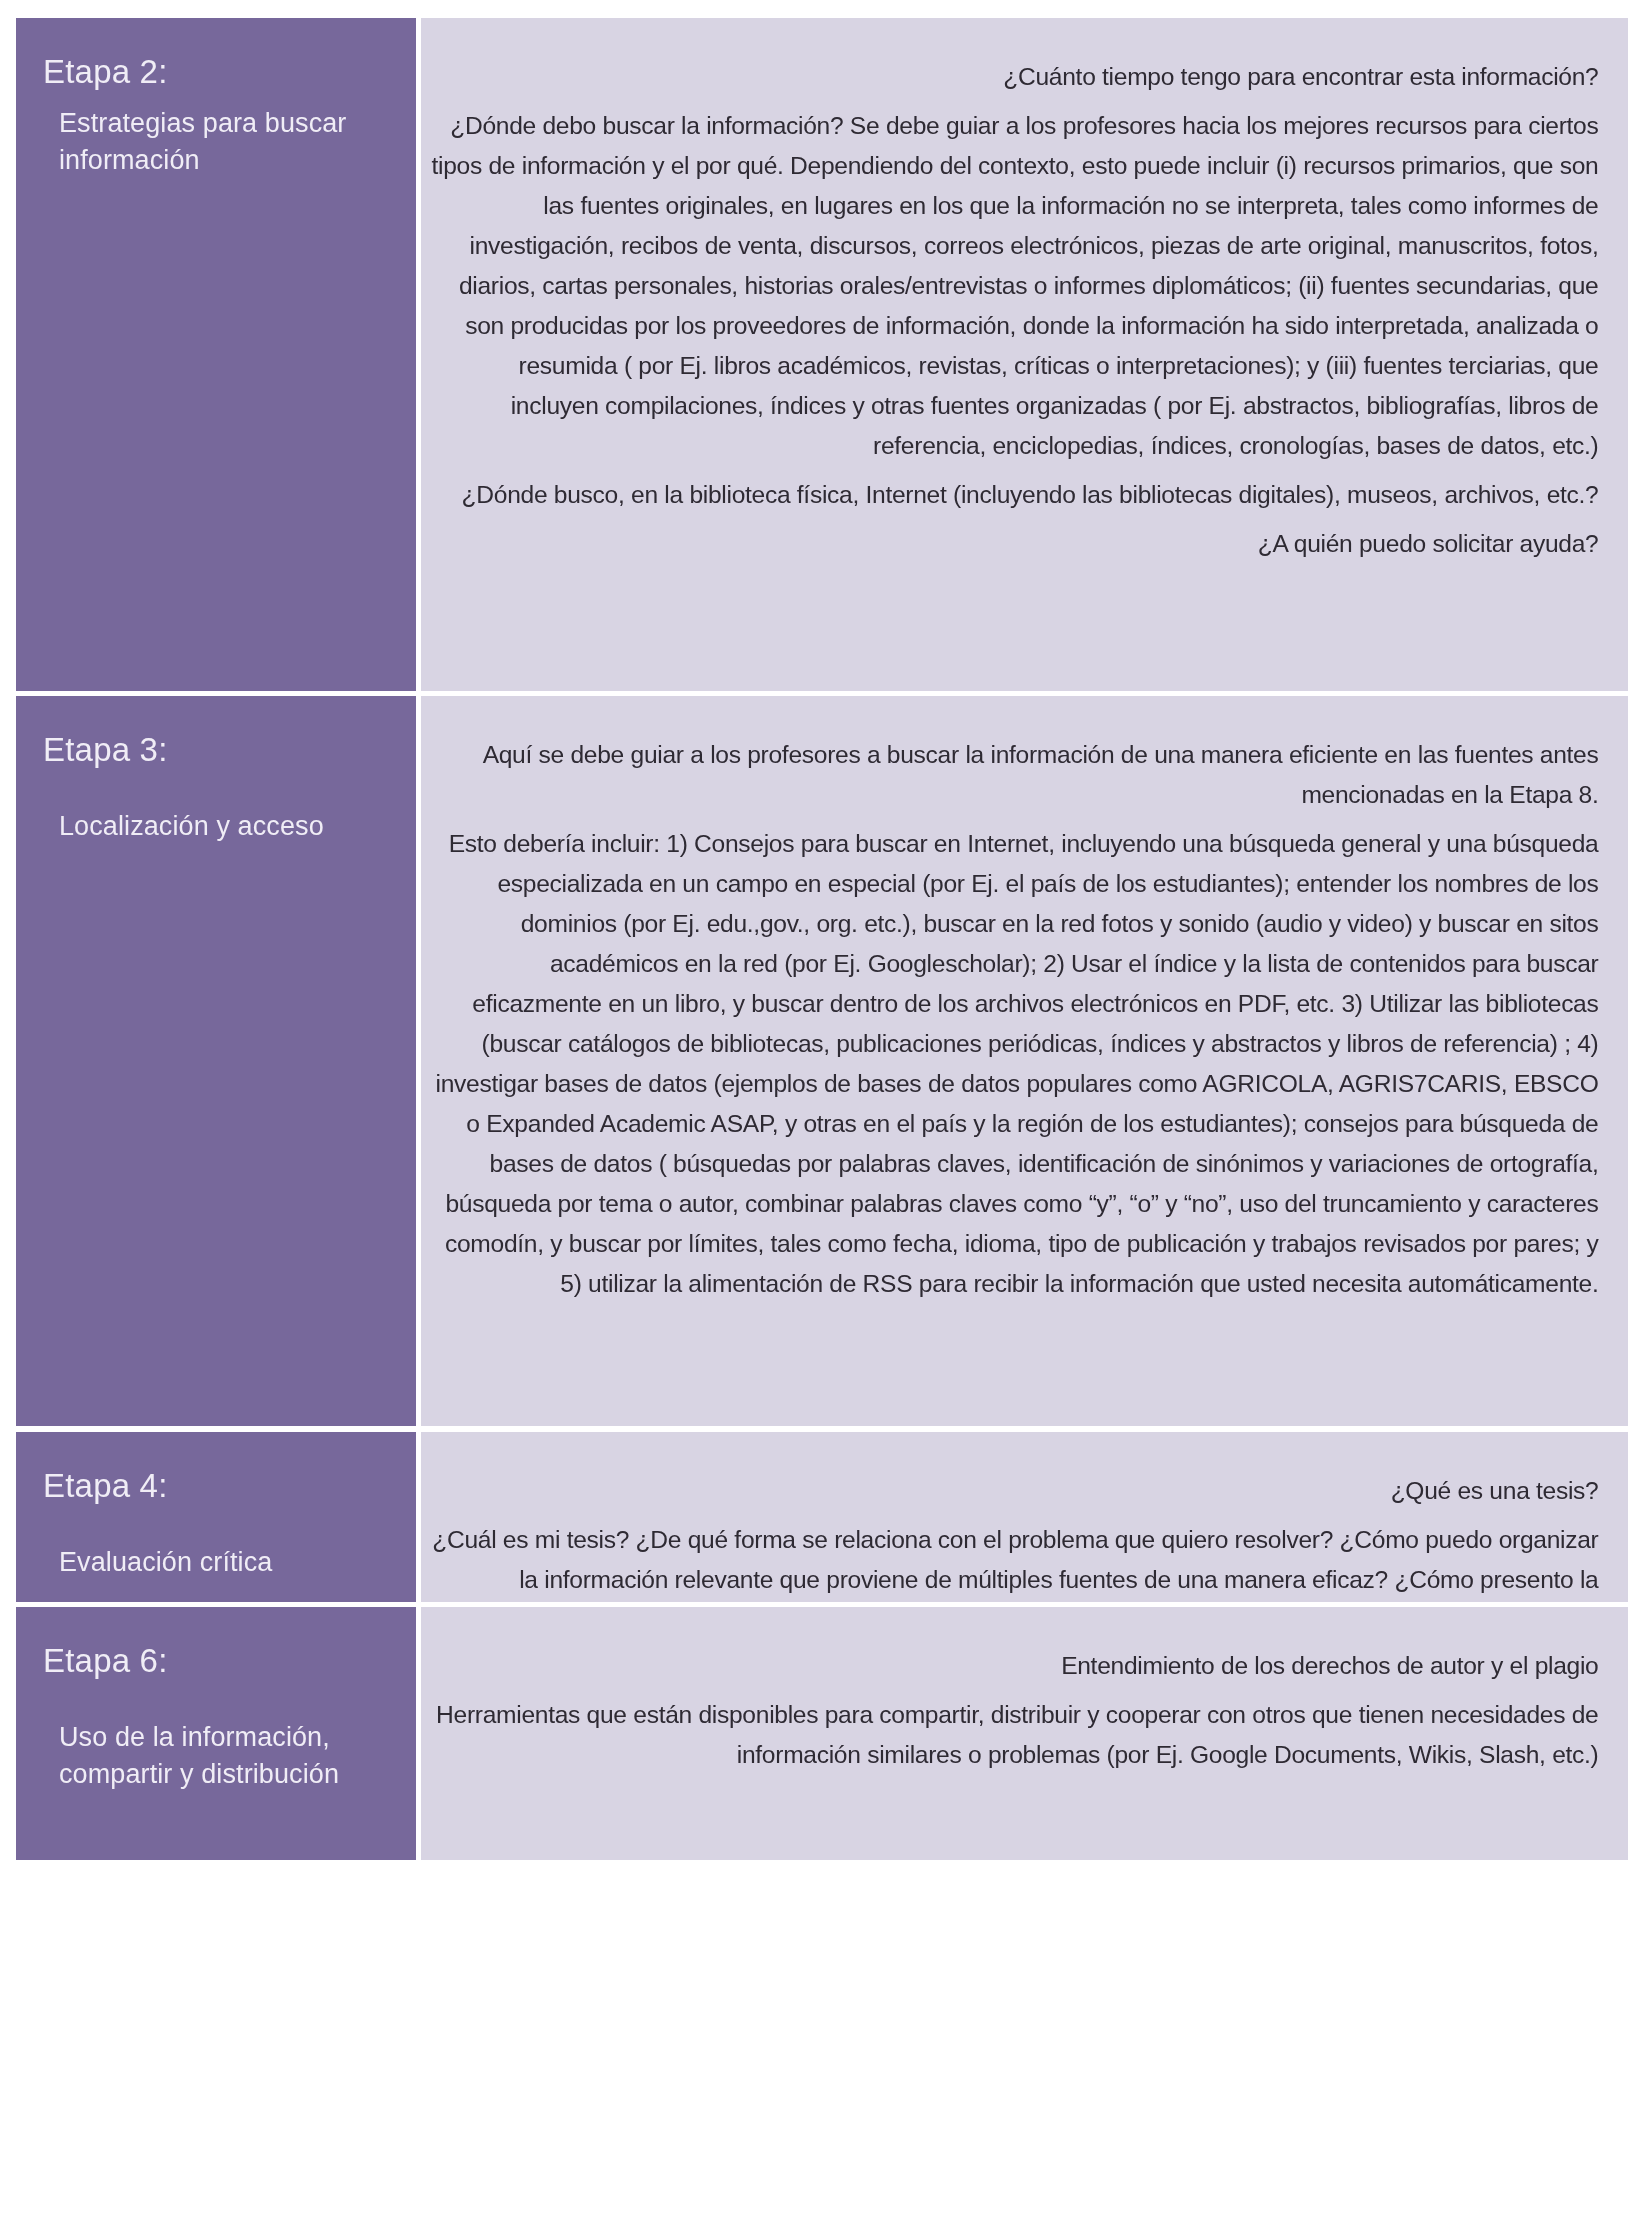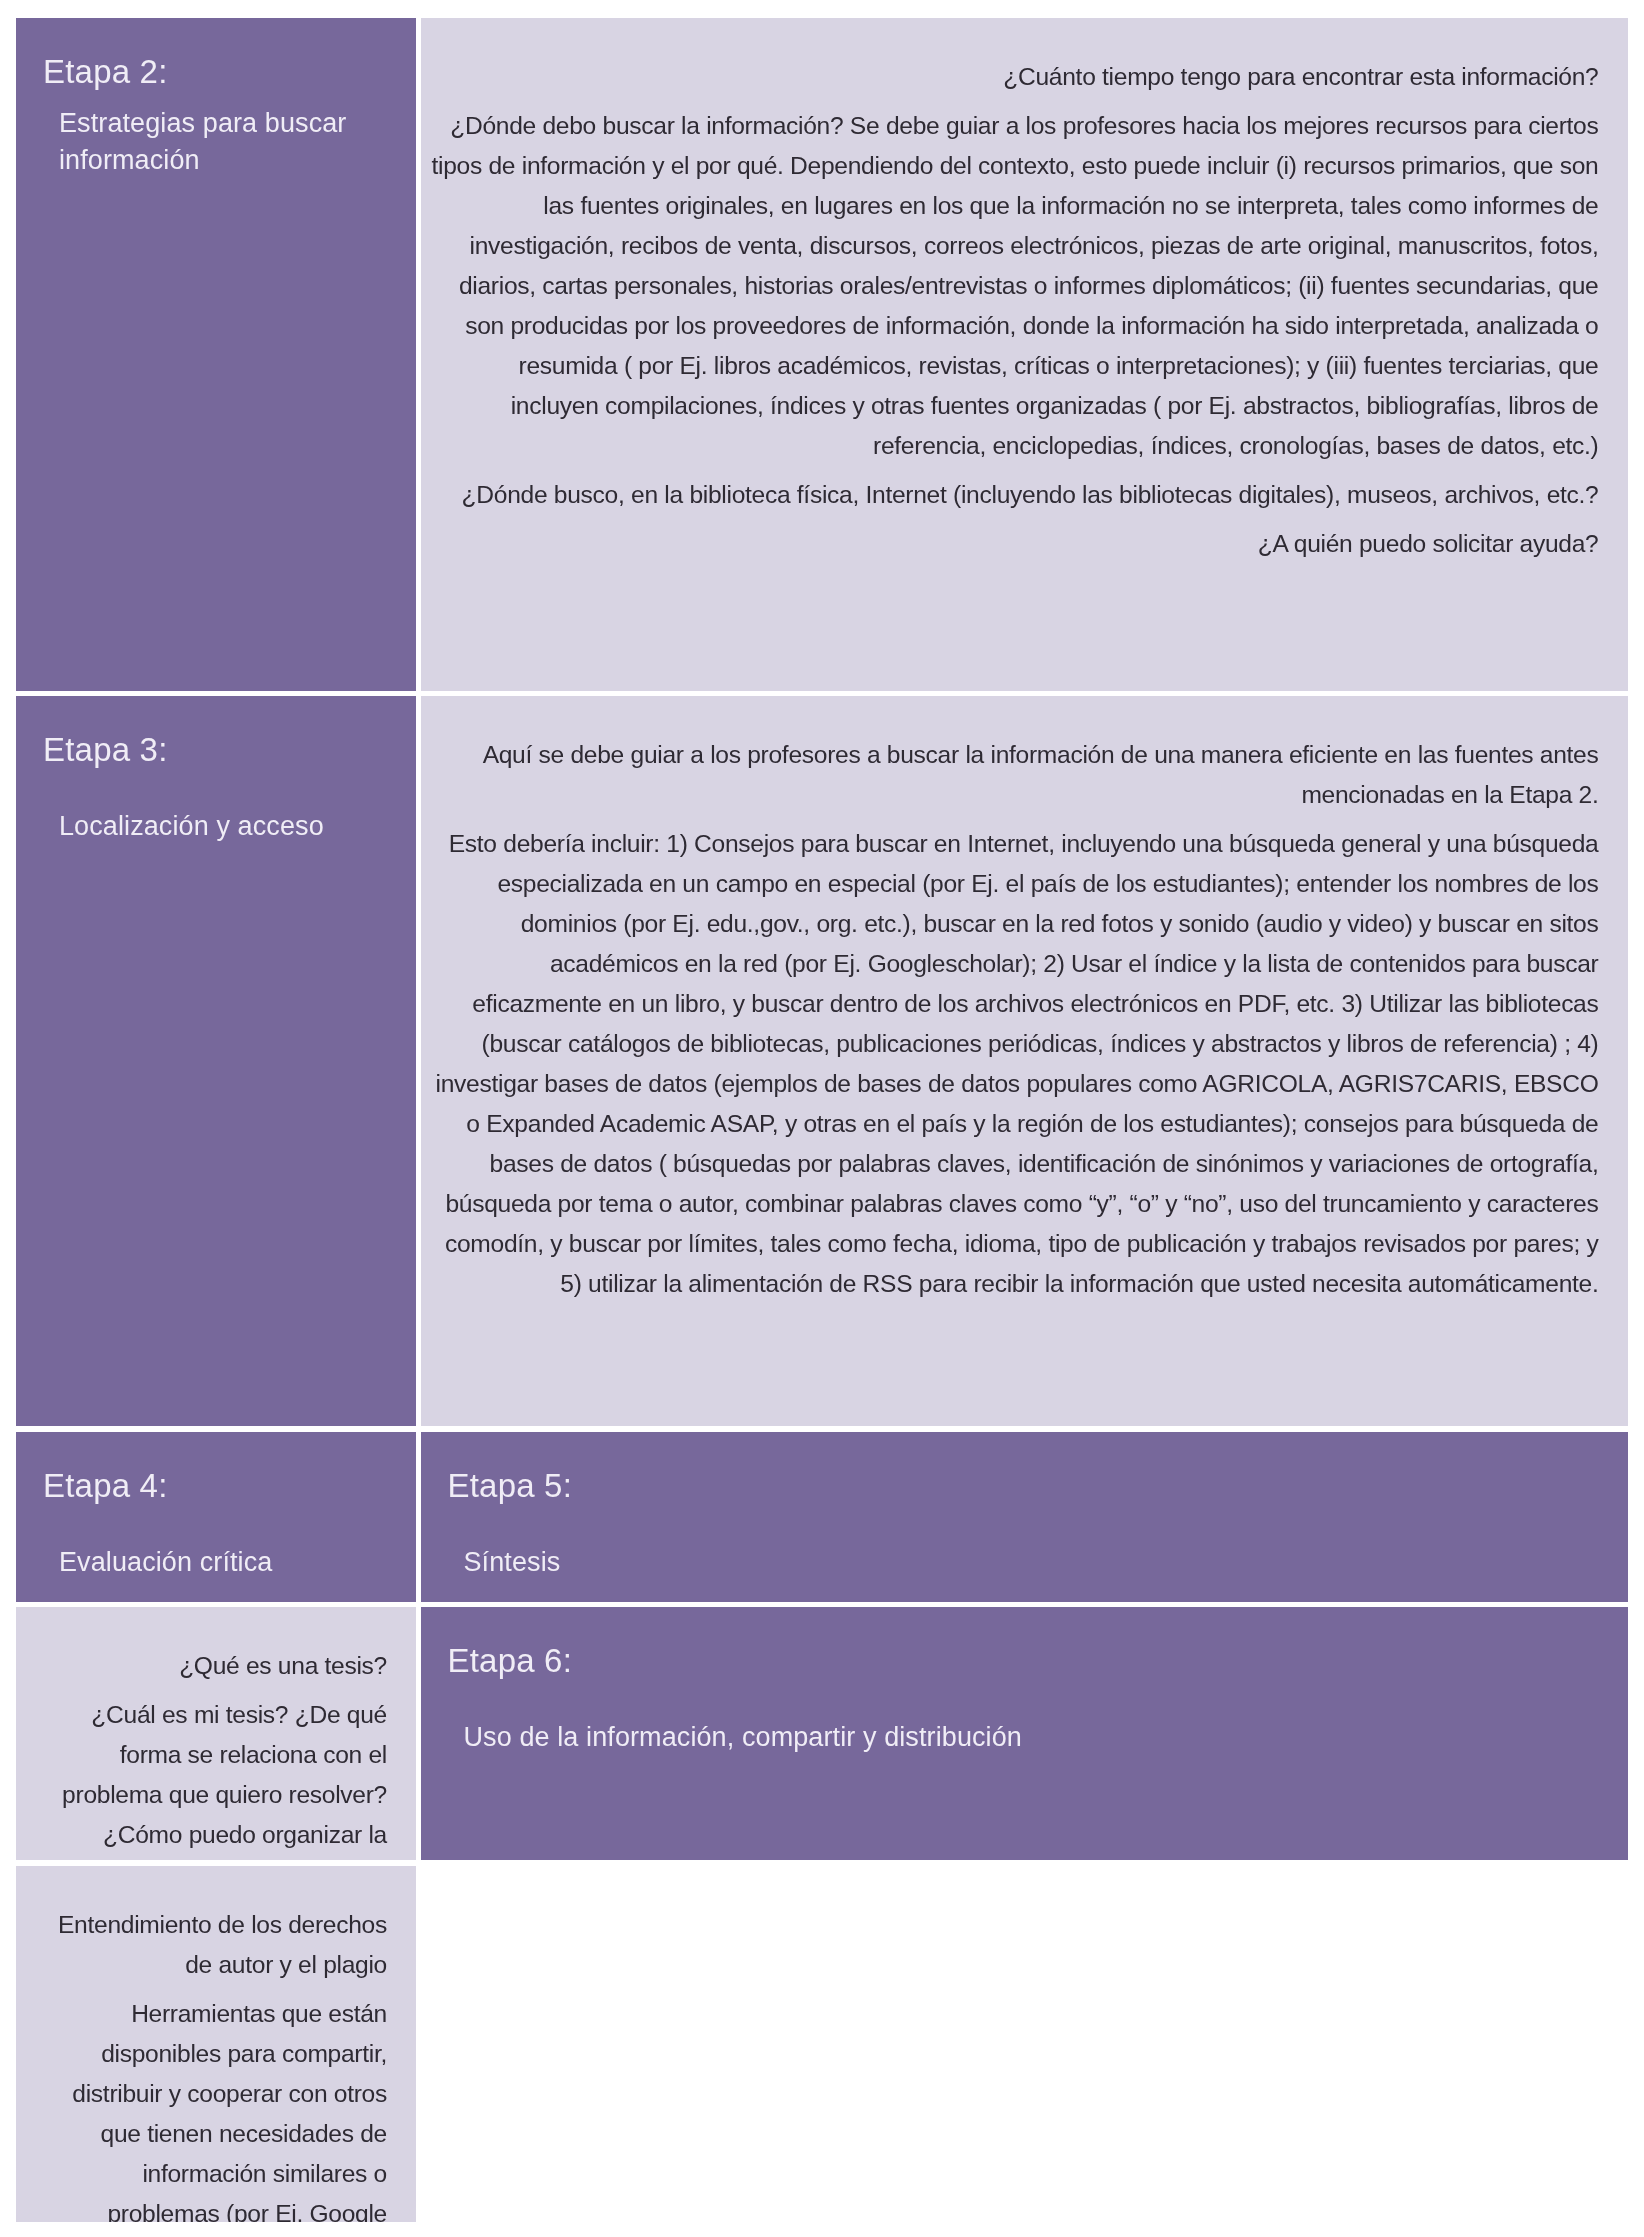--- a/index.html
+++ b/index.html
@@ -51,33 +51,29 @@
     <p>¿Dónde debo buscar la información? Se debe guiar a los profesores hacia los mejores recursos para ciertos tipos de información y el por qué. Dependiendo del contexto, esto puede incluir (i) recursos primarios, que son las fuentes originales, en lugares en los que la información no se interpreta, tales como informes de investigación, recibos de venta, discursos, correos electrónicos, piezas de arte original, manuscritos, fotos, diarios, cartas personales, historias orales/entrevistas o informes diplomáticos; (ii) fuentes secundarias, que son producidas por los proveedores de información, donde la información ha sido interpretada, analizada o resumida ( por Ej. libros académicos, revistas, críticas o interpretaciones); y (iii) fuentes terciarias, que incluyen compilaciones, índices y otras fuentes organizadas ( por Ej. abstractos, bibliografías, libros de referencia, enciclopedias, índices, cronologías, bases de datos, etc.)</p>
     <p>¿Dónde busco, en la biblioteca física, Internet (incluyendo las bibliotecas digitales), museos, archivos, etc.?</p>
     <p>¿A quién puedo solicitar ayuda?</p>
   </div>
 
   <div class="cell head row1">
     <div class="stage-title">Etapa 3:</div>
     <div class="stage-subtitle">Localización y acceso</div>
   </div>
   <div class="cell bodycell row1">
-    <p>Aquí se debe guiar a los profesores a buscar la información de una manera eficiente en las fuentes antes mencionadas en la Etapa 2.</p>
+    <p>Aquí se debe guiar a los profesores a buscar la información de una manera eficiente en las fuentes antes mencionadas en la Etapa 8.</p>
     <p>Esto debería incluir: 1) Consejos para buscar en Internet, incluyendo una búsqueda general y una búsqueda especializada en un campo en especial (por Ej. el país de los estudiantes); entender los nombres de los dominios (por Ej. edu.,gov., org. etc.), buscar en la red fotos y sonido (audio y video) y buscar en sitos académicos en la red (por Ej. Googlescholar); 2) Usar el índice y la lista de contenidos para buscar eficazmente en un libro, y buscar dentro de los archivos electrónicos en PDF, etc. 3) Utilizar las bibliotecas (buscar catálogos de bibliotecas, publicaciones periódicas, índices y abstractos y libros de referencia) ; 4) investigar bases de datos (ejemplos de bases de datos populares como AGRICOLA, AGRIS7CARIS, EBSCO o Expanded Academic ASAP, y otras en el país y la región de los estudiantes); consejos para búsqueda de bases de datos ( búsquedas por palabras claves, identificación de sinónimos y variaciones de ortografía, búsqueda por tema o autor, combinar palabras claves como “y”, “o” y “no”, uso del truncamiento y caracteres comodín, y buscar por límites, tales como fecha, idioma, tipo de publicación y trabajos revisados por pares; y 5) utilizar la alimentación de RSS para recibir la información que usted necesita automáticamente.</p>
   </div>
 
   <div class="cell head row2">
     <div class="stage-title">Etapa 4:</div>
     <div class="stage-subtitle">Evaluación crítica</div>
   </div>
 
-  <div class="cell head row3">
-    <div class="stage-title">Etapa 5:</div>
-    <div class="stage-subtitle">Síntesis</div>
-  </div>
   <div class="cell bodycell row3">
     <p>¿Qué es una tesis?</p>
     <p>¿Cuál es mi tesis? ¿De qué forma se relaciona con el problema que quiero resolver? ¿Cómo puedo organizar la información relevante que proviene de múltiples fuentes de una manera eficaz? ¿Cómo presento la información? ¿Qué herramientas están disponibles? ¿Qué herramientas necesito?</p>
   </div>
 
   <div class="cell head row4">
     <div class="stage-title">Etapa 6:</div>
     <div class="stage-subtitle">Uso de la información, compartir y distribución</div>
   </div>
   <div class="cell bodycell row4">

